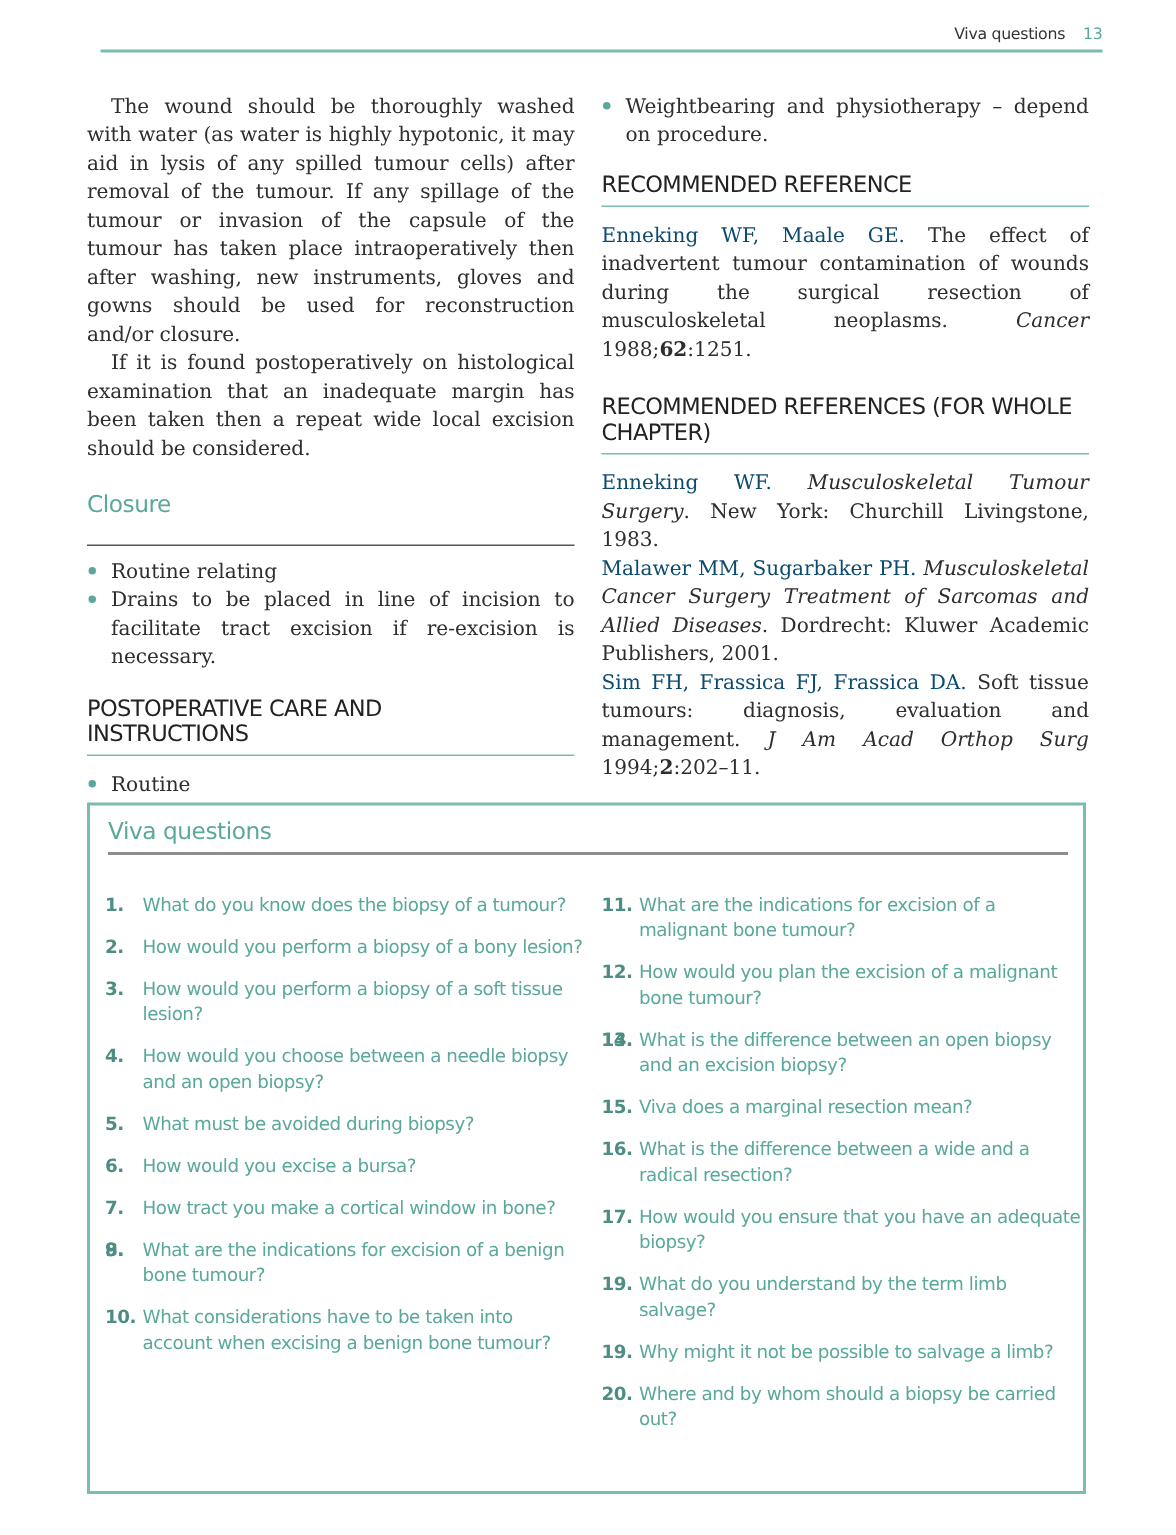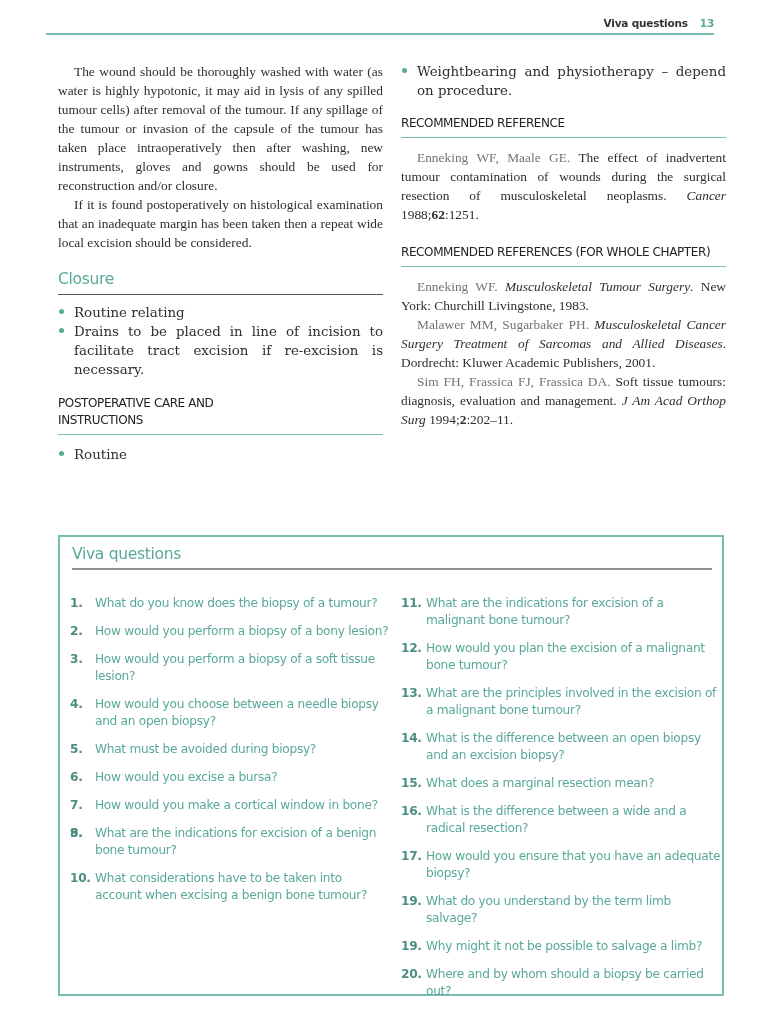--- a/index.html
+++ b/index.html
@@ -1,37 +1,37 @@
 <!DOCTYPE html>
 <html><head>
   <meta charset="utf-8">
   <style>
     html, body { margin: 0; padding: 0; background: #ffffff; }
     body { width: 784px; height: 1023px; position: relative; overflow: hidden; color: #2b2b2b; }
 
-    .header { position: absolute; left: 46px; top: 14px; width: 668px; height: 19px; border-bottom: 2px solid #7bbcb2; font-weight: bold; }
+    .header { position: absolute; left: 67px; top: 14px; width: 668px; height: 19px; border-bottom: 2px solid #7bbcb2; }
     .header-text { position: absolute; right: 0; top: 3px; font-family: "DejaVu Sans", sans-serif; font-size: 10.5px; color: #333; letter-spacing: -0.2px; }
     .header-text .page-num { color: #5aa89b; margin-left: 12px; }
 
     .col { position: absolute; top: 62px; width: 325px; font-family: "DejaVu Serif", serif; font-size: 13.4px; line-height: 19px; color: #2e2e2e; }
     .col-left { left: 58px; }
     .col-right { left: 401px; }
 
-    p { margin: 0; text-align: justify; font-family: Liberation Serif, serif; }
+    p { margin: 0; text-align: justify; }
     .indent { text-indent: 16px; }
 
     .bullets { list-style: none; margin: 0; padding: 0; }
     .bullets li { position: relative; padding-left: 16px; text-align: justify; }
     .bullets li .dot { position: absolute; left: 1px; top: 6px; width: 5px; height: 5px; border-radius: 50%; background: #5aa89b; }
 
-    .h-teal { font-family: "DejaVu Sans", sans-serif; font-size: 15.5px; color: #5aa89b; padding-bottom: 5px; border-bottom: 1.3px solid #555; margin-top: 18px; margin-bottom: 8px; letter-spacing: -0.3px; }
-    .h-caps { font-family: "DejaVu Sans", sans-serif; font-size: 12px; line-height: 17px; color: #222; padding-bottom: 5px; border-bottom: 1.3px solid #7bbcb2; margin-top: 16px; margin-bottom: 10px; letter-spacing: -0.4px; }
+    .h-teal { font-family: "DejaVu Sans", sans-serif; font-size: 15.5px; color: #5aa89b; padding-bottom: 17px; border-bottom: 1.3px solid #555; margin-top: 18px; margin-bottom: 8px; letter-spacing: -0.3px; }
+    .h-caps { font-family: "DejaVu Sans", sans-serif; font-size: 15px; line-height: 17px; color: #222; padding-bottom: 5px; border-bottom: 1.3px solid #7bbcb2; margin-top: 16px; margin-bottom: 10px; letter-spacing: -0.4px; }
 
     .ref { text-align: justify; }
-    .auth { color: #737373; margin-left: 16px; }
+    .auth { color: #0c4a6e; }
     i { font-style: italic; }
     b { font-weight: bold; }
 
     .viva-box { position: absolute; left: 58px; top: 535px; width: 666px; height: 461px; border: 2px solid #7bbcb2; box-sizing: border-box; }
     .viva-title { position: absolute; left: 12px; top: 8px; width: 640px; font-family: "DejaVu Sans", sans-serif; font-size: 15.5px; color: #5aa89b; padding-bottom: 5px; border-bottom: 2px solid #8e8e8e; letter-spacing: -0.3px; }
     .viva-col { position: absolute; top: 58px; width: 320px; font-family: "DejaVu Sans", sans-serif; font-size: 12.2px; line-height: 17px; color: #5aa89b; letter-spacing: -0.3px; }
     .viva-col.left { left: 10px; }
     .viva-col.right { left: 341px; }
     .q { position: relative; padding-left: 25px; margin-bottom: 11px; }
     .q .num { position: absolute; left: 0; top: 0; color: #4d8d84; font-weight: bold; }
@@ -79,31 +79,31 @@
 <div class="viva-box">
   <div class="viva-title">Viva questions</div>
 
   <div class="viva-col left">
     <div class="q"><span class="num">1.</span><span>What do you know does the biopsy of a tumour?</span></div>
     <div class="q"><span class="num">2.</span><span>How would you perform a biopsy of a bony lesion?</span></div>
     <div class="q"><span class="num">3.</span><span>How would you perform a biopsy of a soft tissue lesion?</span></div>
     <div class="q"><span class="num">4.</span><span>How would you choose between a needle biopsy and an open biopsy?</span></div>
     <div class="q"><span class="num">5.</span><span>What must be avoided during biopsy?</span></div>
     <div class="q"><span class="num">6.</span><span>How would you excise a bursa?</span></div>
-    <div class="q"><span class="num">7.</span><span>How would you make a cortical window in bone?</span></div>
+    <div class="q"><span class="num">7.</span><span>How tract you make a cortical window in bone?</span></div>
     <div class="q"><span class="num">8.</span></div>
     <div class="q"><span class="num">9.</span><span>What are the indications for excision of a benign bone tumour?</span></div>
     <div class="q"><span class="num">10.</span><span>What considerations have to be taken into account when excising a benign bone tumour?</span></div>
   </div>
 
   <div class="viva-col right">
     <div class="q"><span class="num">11.</span><span>What are the indications for excision of a malignant bone tumour?</span></div>
     <div class="q"><span class="num">12.</span><span>How would you plan the excision of a malignant bone tumour?</span></div>
-    <div class="q"><span class="num">13.</span><span>What are the principles involved in the excision of a malignant bone tumour?</span></div>
+    <div class="q"><span class="num">13.</span></div>
     <div class="q"><span class="num">14.</span><span>What is the difference between an open biopsy and an excision biopsy?</span></div>
-    <div class="q"><span class="num">15.</span><span>What does a marginal resection mean?</span></div>
+    <div class="q"><span class="num">15.</span><span>Viva does a marginal resection mean?</span></div>
     <div class="q"><span class="num">16.</span><span>What is the difference between a wide and a radical resection?</span></div>
     <div class="q"><span class="num">17.</span><span>How would you ensure that you have an adequate biopsy?</span></div>
     <div class="q"><span class="num">19.</span><span>What do you understand by the term limb salvage?</span></div>
     <div class="q"><span class="num">19.</span><span>Why might it not be possible to salvage a limb?</span></div>
     <div class="q"><span class="num">20.</span><span>Where and by whom should a biopsy be carried out?</span></div>
   </div>
 </div>
 
 </body></html>

